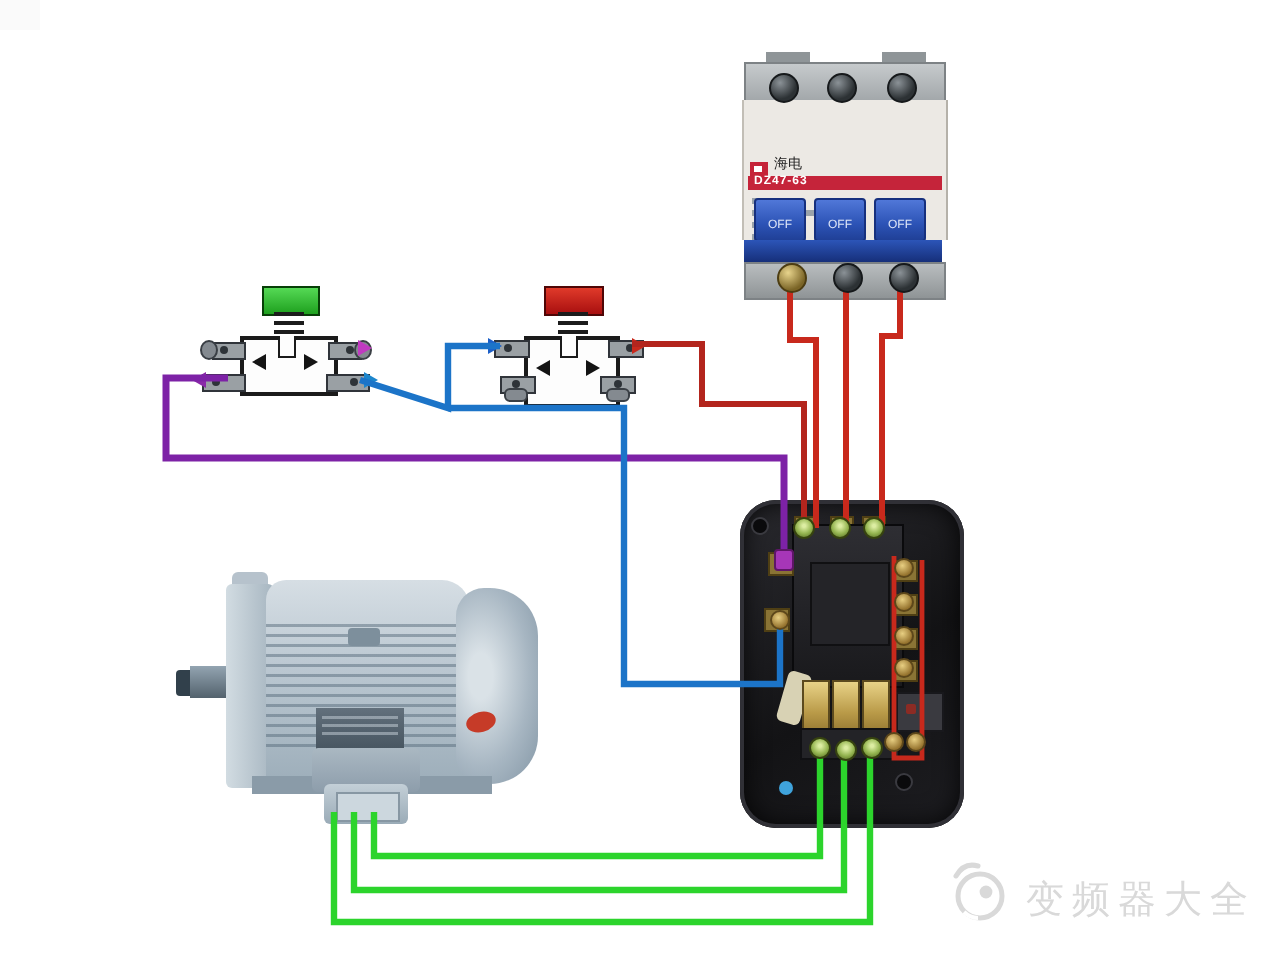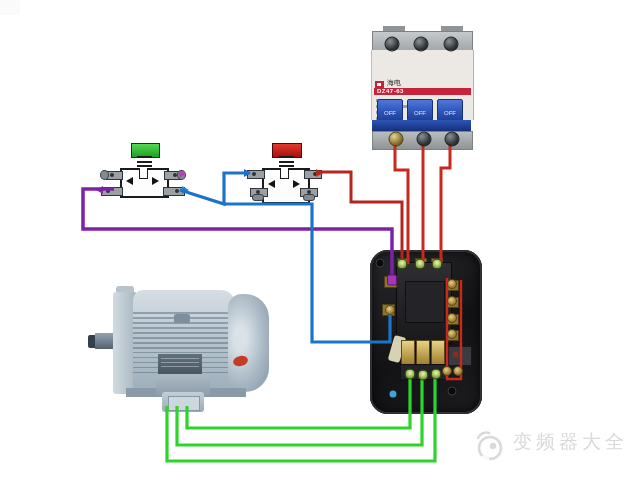--- a/index.html
+++ b/index.html
@@ -77,21 +77,21 @@
   .term{position:absolute;transform:translate(-50%,-50%);border-radius:50%;}
   .t-breaker-screw{width:13px;height:13px;background:radial-gradient(circle at 35% 30%,#8b9297,#2c3134 65%);border:1px solid #16191b;}
   .t-breaker-screw-gold{width:13px;height:13px;background:radial-gradient(circle at 35% 30%,#e8d48c,#7a6426 70%);border:1px solid #4d3d12;}
   .t-green-screw{width:9px;height:9px;background:radial-gradient(circle at 50% 38%,#dcedA2 10%,#94b450 55%,#50661f);border:1px solid #36430f;}
   .t-brass-screw{width:8px;height:8px;background:radial-gradient(circle at 40% 35%,#e8cf82,#96742f 70%);border:1px solid #5d471a;}
   .t-purple-term{width:8px;height:9px;background:#a636b8;border:1px solid #5e1668;border-radius:2px;}
   .t-blue-dot{width:7px;height:7px;background:#3fa3dc;}
   .t-dark-hole{width:7px;height:7px;background:#0a0a0c;border:1px solid #3a3a40;}
 
   
-  .wm{left:474px;top:429px;display:flex;align-items:flex-start;gap:7px;}
+  .wm{left:474px;top:429px;display:flex;align-items:flex-end;gap:7px;}
   .wm-text{font-size:19px;letter-spacing:4px;color:#d9d9d9;font-weight:500;white-space:nowrap;}
   .corner-patch{left:0;top:0;width:20px;height:15px;background:#fafafa;z-index:0;}
 </style>
 </head>
 <body>
 
 <div class="canvas">
 
   <div class="abs corner-patch"></div>
 

